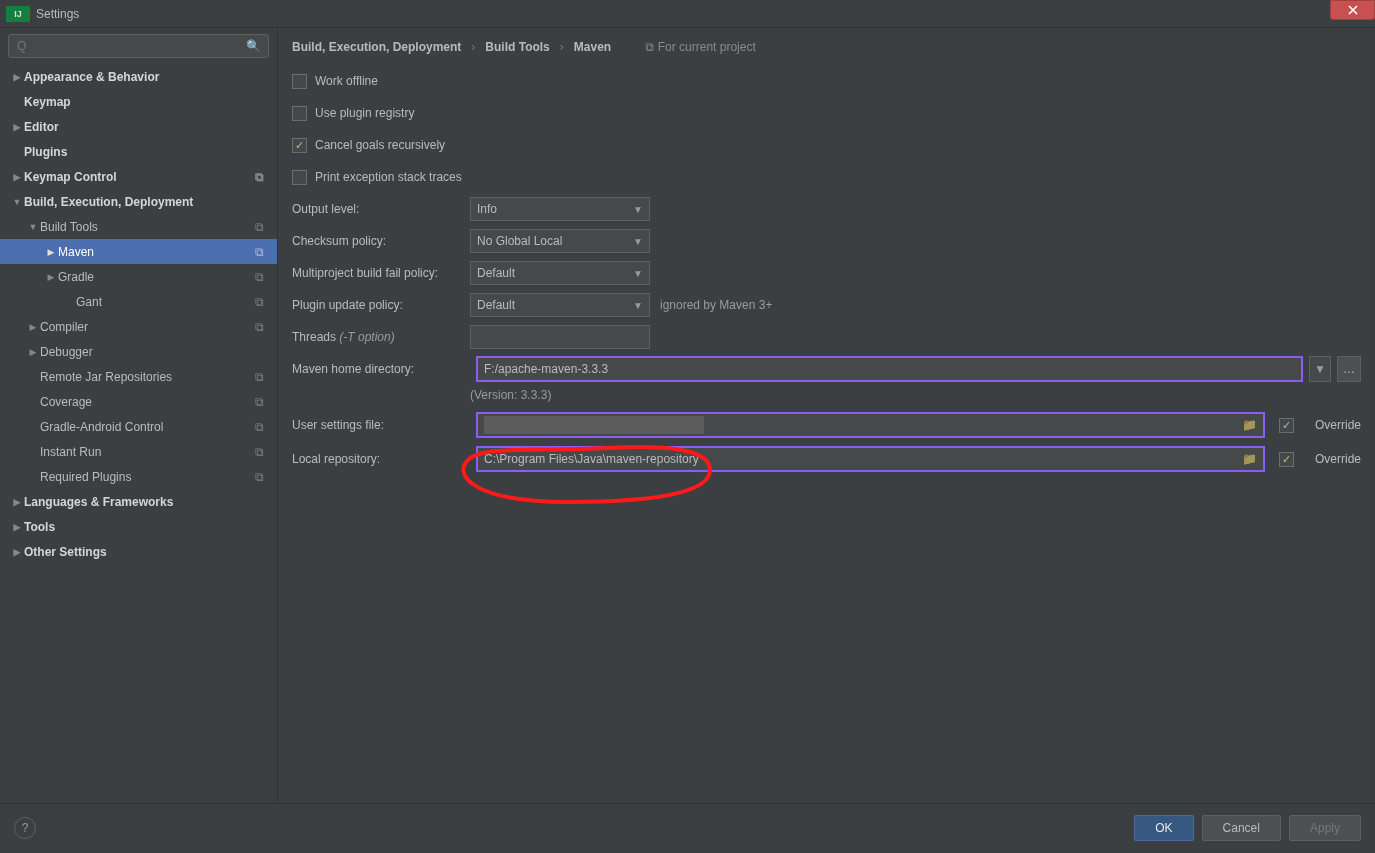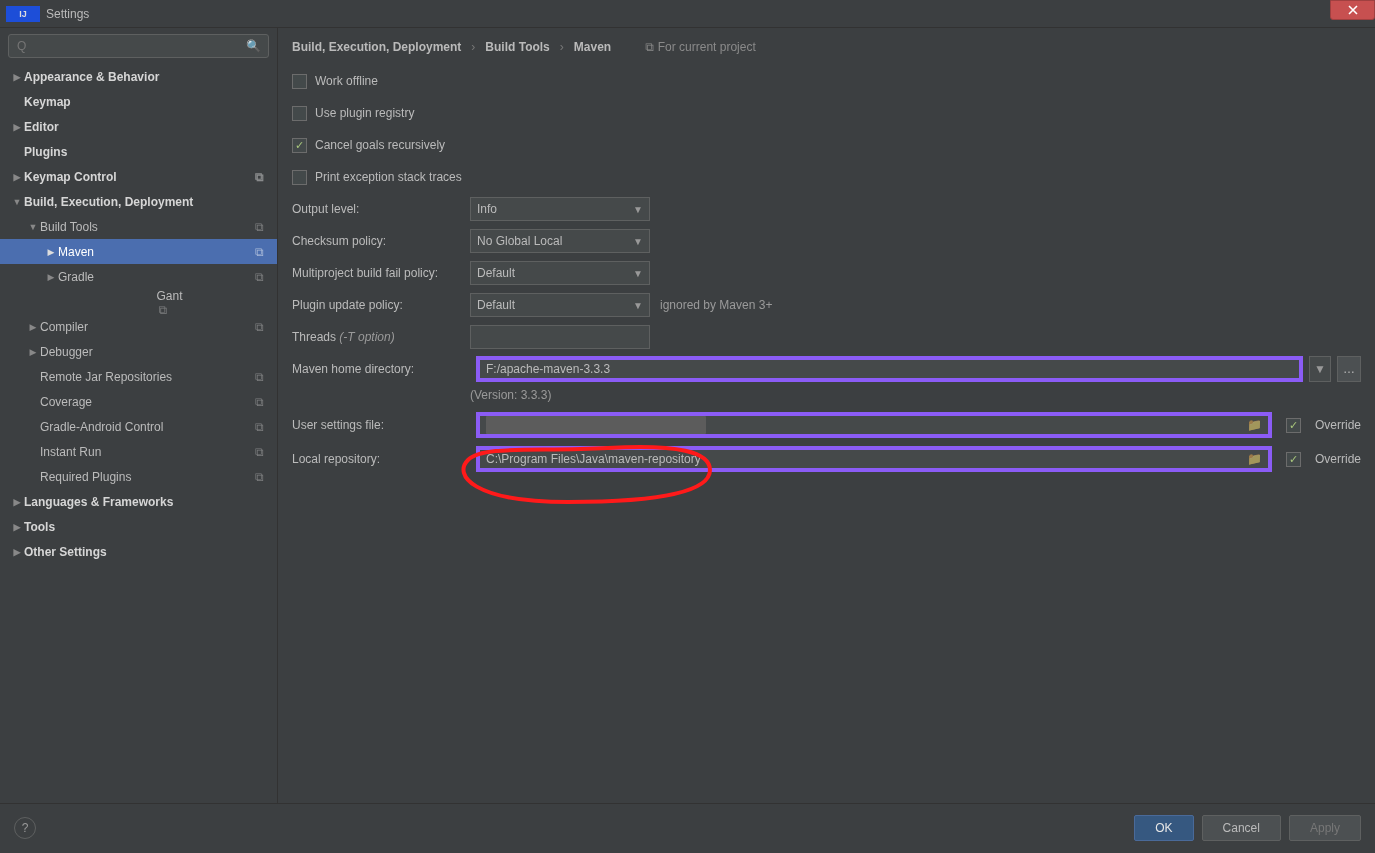--- a/index.html
+++ b/index.html
@@ -1,20 +1,20 @@
 <!DOCTYPE html>
 <html><head>
 <meta charset="utf-8">
 <style>
 * { box-sizing: border-box; margin: 0; padding: 0; font-family: "Segoe UI", Arial, sans-serif; font-size: 12px; }
 body { background: #3c3f41; color: #bbbbbb; width: 1375px; height: 853px; overflow: hidden; position: relative; }
 
 
 .titlebar { height: 28px; background: #3c3f41; border-bottom: 1px solid #323232; display: flex; align-items: center; padding-left: 6px; position: relative; }
-.titlebar-icon { width: 34px; height: 16px; background: #1d4ed8; margin-right: 6px; display:flex;align-items:center;justify-content:center;font-size:9px;color:#ddd;font-weight:bold;}
+.titlebar-icon { width: 24px; height: 16px; background: #15803d; margin-right: 6px; display:flex;align-items:center;justify-content:center;font-size:9px;color:#ddd;font-weight:bold;}
 .titlebar-text { color: #bbbbbb; }
 .titlebar-close { position: absolute; right: 0; top: 0; width: 45px; height: 20px; background: #c75050; border:1px solid #a04040; display:flex;align-items:center;justify-content:center;color:#fff;font-weight:bold;border-radius:0 0 3px 3px;}
 .titlebar-close svg { width:10px;height:10px;}
 
 .app { display: flex; height: 775px; }
 
 
 .sidebar { width: 278px; background: #3c3f41; border-right: 1px solid #323232; display:flex;flex-direction:column;}
 .search { padding: 6px 8px; }
 .search input { width: 100%; height: 24px; background: #45494a; border: 1px solid #5e6060; border-radius: 3px; color: #bbb; padding: 0 22px 0 8px; outline:none;}
@@ -22,21 +22,21 @@
 .search-icon{position:absolute;right:8px;top:50%;transform:translateY(-50%);color:#888;}
 
 .tree { flex:1; overflow:auto; }
 .tree-item { display:flex; align-items:center; height:25px; padding-left: 10px; cursor:default; position:relative;}
 .tree-item.bold { color:#d6d6d6; font-weight:bold; }
 .tree-item.selected { background:#4b6eaf; color:#fff; }
 .tree-item .arrow { width:14px; display:inline-flex; justify-content:center; color:#888;}
 .tree-item.selected .arrow{color:#ddd;}
 .tree-item .label { flex:1; }
 .tree-item .copy-icon { width:14px;height:14px; margin-right:8px; opacity:.5;}
-.ind1{padding-left:26px;} .ind2{padding-left:44px;} .ind3{padding-left:62px;flex-direction:column;}
+.ind1{padding-left:26px;} .ind2{padding-left:44px;} .ind3{padding-left:62px;}
 
 
 .main { flex:1; padding: 12px 14px 0 14px; display:flex; flex-direction:column;}
 .breadcrumb { display:flex; align-items:center; gap:10px; margin-bottom:14px;}
 .breadcrumb .crumb { color:#bababa; font-weight:bold;}
 .breadcrumb .sep { color:#777;}
 .breadcrumb .hint { color:#8a8a8a; margin-left:24px; display:flex;align-items:center;gap:4px;}
 
 .form-row { display:flex; align-items:center; min-height:26px; margin-bottom:6px;}
 .form-row .lbl { width:178px; color:#bbbbbb;}
@@ -44,26 +44,26 @@
 .checkbox { width:15px;height:15px;border:1px solid #6c6c6c;background:#43494a;margin-right:8px;display:inline-flex;align-items:center;justify-content:center;}
 .checkbox.checked::after{content:"✓";color:#a9c77c;font-size:11px;line-height:1;}
 
 .combobox { width:180px; height:24px; background:#45494a;border:1px solid #5e6060; display:flex;align-items:center;padding:0 6px; justify-content:space-between;color:#bbb;}
 .combobox .caret{color:#999;font-size:10px;}
 .textbox { height:24px; background:#45494a;border:1px solid #5e6060;color:#bbb;padding:0 6px;display:flex;align-items:center;}
 .textbox.empty{width:180px;}
 
 .row-wide { display:flex; align-items:center; gap:6px; margin-bottom:8px;}
 .row-wide .lbl { width:178px;}
-.path-box { flex:1; height:26px; background:#45494a;border:4px solid #8b5cf6;display:flex;align-items:center;padding:0 6px;color:#bbb;}
+.path-box { flex:1; height:26px; background:#45494a;border:2px solid #8b5cf6;display:flex;align-items:center;padding:0 6px;color:#bbb;}
 .path-drop { width:22px;height:26px;background:#45494a;border:1px solid #5e6060;display:flex;align-items:center;justify-content:center;color:#999;}
 .path-browse{ width:24px;height:26px;background:#4c5052;border:1px solid #5e6060;display:flex;align-items:center;justify-content:center;color:#bbb;}
 .folder-icon{opacity:.5;}
 
-.override { display:flex;align-items:center;gap:6px; margin-left:8px;}
+.override { display:flex;align-items:center;gap:13px; margin-left:8px;}
 .version-hint { margin-left:178px; color:#9a9a9a; margin-bottom:10px; margin-top:-2px;}
 .obscured { background:#5c5c5c; height:18px; width:220px; border-radius:1px;}
 
 .svg-annot { position:absolute; pointer-events:none; }
 
 
 .footer { height:48px; border-top:1px solid #323232; display:flex; align-items:center; padding:0 14px; gap:8px;}
 .footer .help { width:22px;height:22px;border:1px solid #5e6060;border-radius:11px;display:flex;align-items:center;justify-content:center;color:#999;}
 .footer .spacer{flex:1;}
 .btn{ height:26px; padding:0 20px; background:#4c5052;border:1px solid #5e6060;color:#bbb;display:flex;align-items:center;border-radius:2px;}

